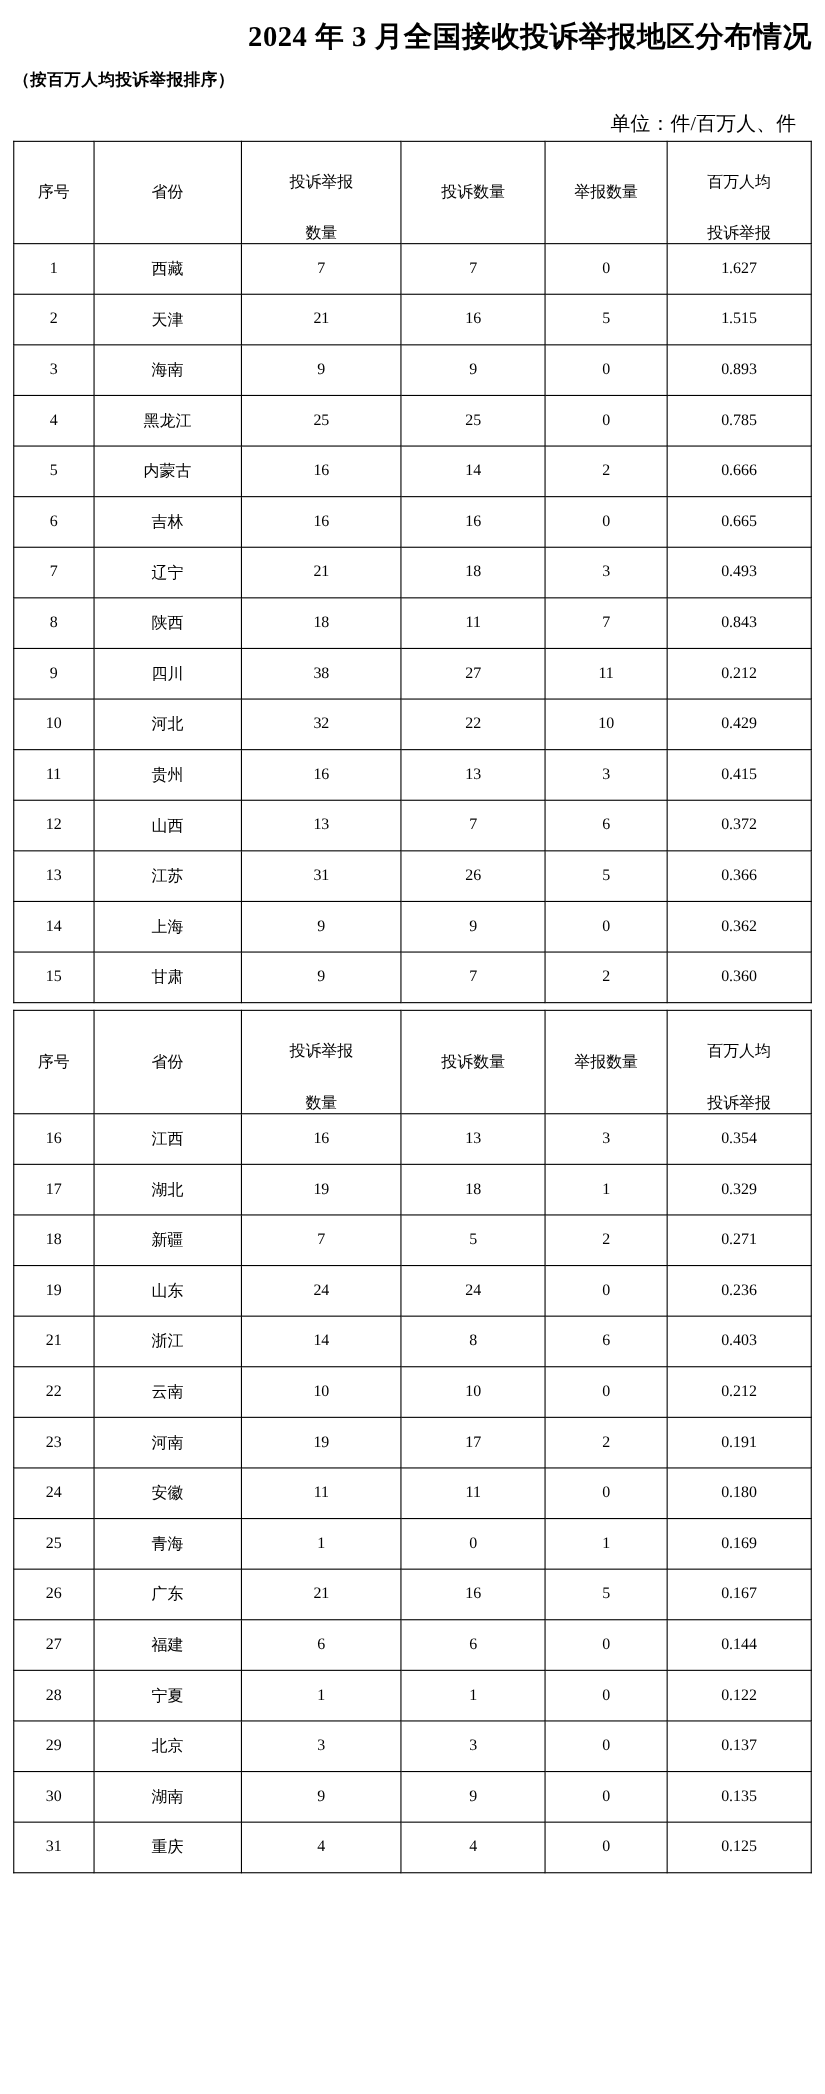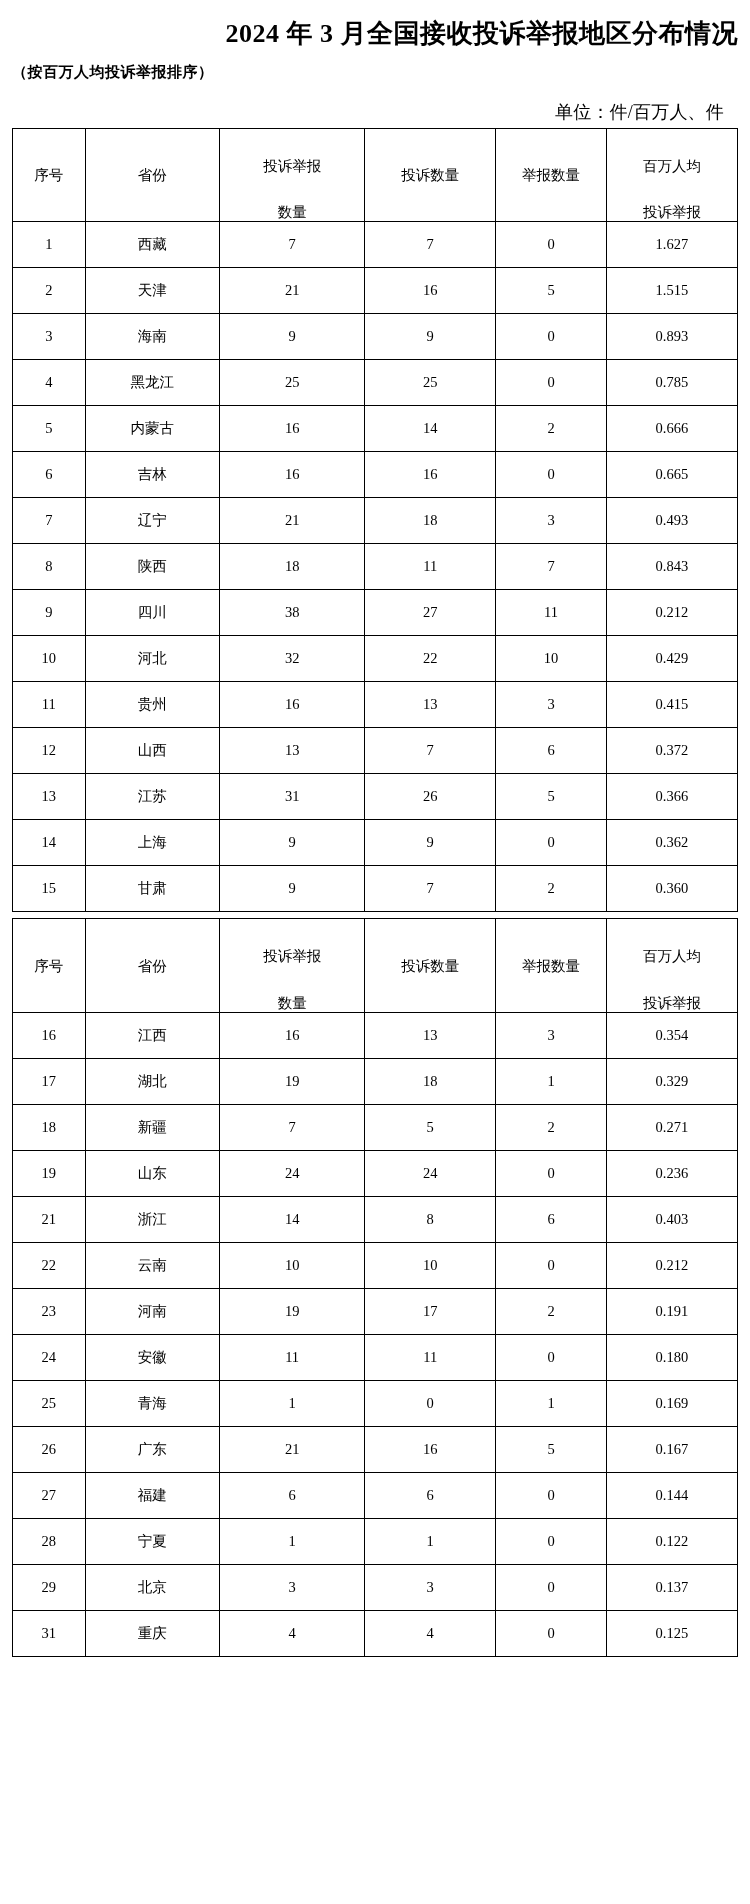--- a/index.html
+++ b/index.html
@@ -351,20 +351,28 @@
       </tr>
       <tr>
         <td>29</td>
         <td>北京</td>
         <td>3</td>
         <td>3</td>
         <td>0</td>
         <td>0.137</td>
       </tr>
       <tr>
+        <td>30</td>
+        <td>湖南</td>
+        <td>9</td>
+        <td>9</td>
+        <td>0</td>
+        <td>0.135</td>
+      </tr>
+      <tr>
         <td>31</td>
         <td>重庆</td>
         <td>4</td>
         <td>4</td>
         <td>0</td>
         <td>0.125</td>
       </tr>
     </tbody>
   </table>
 

